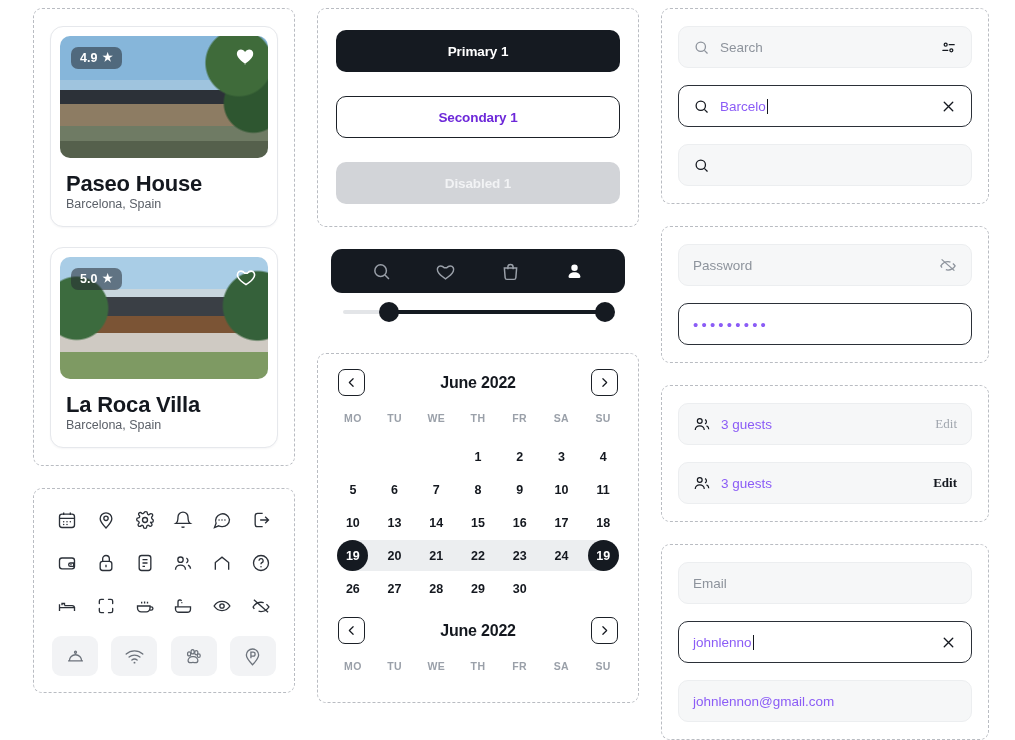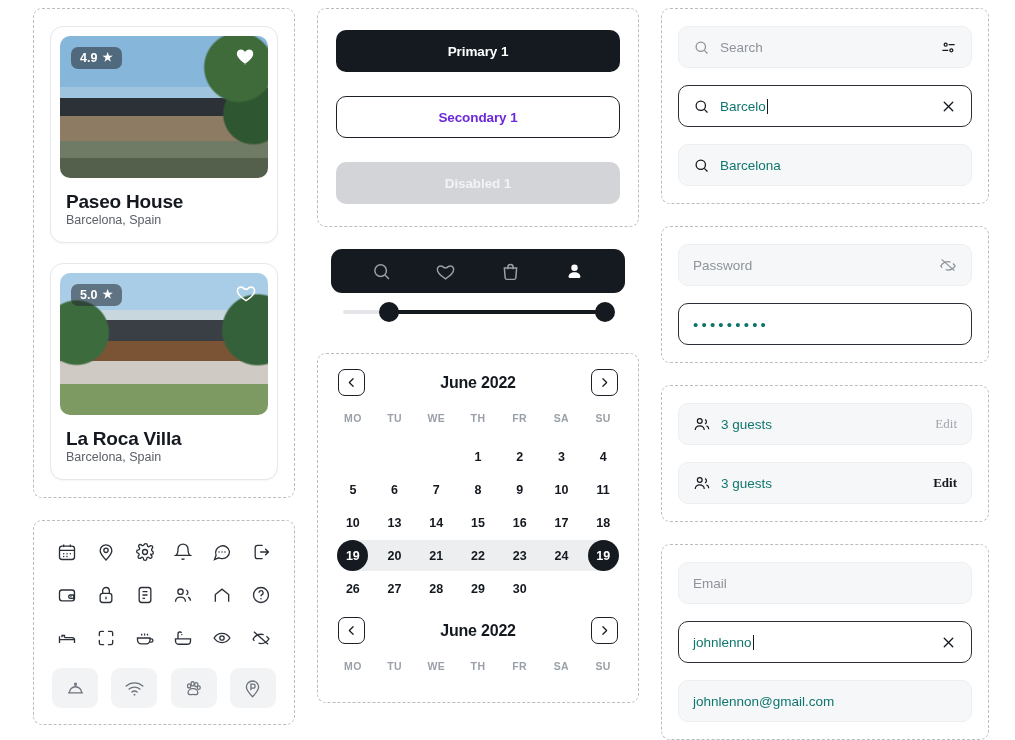--- a/index.html
+++ b/index.html
@@ -25,42 +25,42 @@
 
   
   .cards-frame { display: flex; flex-direction: column; gap: 20px; padding: 17px 16px; }
   .prop-card {
     border: 1px solid #e6e8ec;
     border-radius: 13px;
     background: #fff;
     overflow: hidden;
     box-shadow: 0 1px 2px rgba(16,24,40,.04);
   }
-  .prop-media { position: relative; height: 142px; margin: 9px 9px 0 9px; border-radius: 10px; overflow: hidden; padding-left: 21px; }
+  .prop-media { position: relative; height: 122px; margin: 9px 9px 0 9px; border-radius: 10px; overflow: hidden; padding-left: 21px; }
   .prop-media.m1 { background:
       radial-gradient(circle at 86% 22%, #3f6b3a 0 16%, rgba(63,107,58,0) 17%),
       radial-gradient(circle at 93% 55%, #2e5630 0 14%, rgba(46,86,48,0) 15%),
       linear-gradient(#86b6da 0 36%, #9fc4de 36% 44%, #2c3138 44% 56%, #8d7c63 56% 74%, #6f7b64 74% 86%, #55604c 86% 100%);
   }
   .prop-media.m2 { background:
       radial-gradient(circle at 8% 42%, #3c6b3e 0 15%, rgba(60,107,62,0) 16%),
       radial-gradient(circle at 95% 40%, #35613a 0 16%, rgba(53,97,58,0) 17%),
       linear-gradient(#a9cde6 0 26%, #c8d6dd 26% 33%, #3a3f45 33% 48%, #7b5435 48% 62%, #cfcac3 62% 78%, #7e9a63 78% 100%);
   }
   .badge-rating {
     position: absolute; top: 11px; left: 11px;
     display: flex; align-items: center; gap: 5px;
     background: rgba(36,42,50,.55);
     color: #fff; font-size: 12.5px; font-weight: 600;
     padding: 4px 9px; border-radius: 7px;
   }
   .badge-rating .star { font-size: 11.5px; line-height: 1; }
   .heart-btn { position: absolute; top: 9px; right: 11px; width: 22px; height: 22px; }
   .prop-body { padding: 13px 15px 15px 15px; }
-  .prop-title { font-size: 19px; font-weight: 700; letter-spacing: -.2px; }
+  .prop-title { font-size: 22px; font-weight: 700; letter-spacing: -.2px; }
   .prop-sub { font-size: 12.5px; color: #5b6068; }
 
   
   .icons-frame { padding: 18px 14px 16px 14px; }
   .icon-row { display: flex; justify-content: space-between; align-items: center; margin-bottom: 17px; padding: 0 6px; }
   .icon-cell { width: 26px; height: 26px; display: flex; align-items: center; justify-content: center; color: #2b3038; }
   .chip-row { display: flex; justify-content: space-between; padding: 0 4px; margin-top: 6px; }
   .chip {
     width: 46px; height: 40px; border-radius: 9px; background: #f2f3f5;
     display: flex; align-items: center; justify-content: center; color: #6d737c;
@@ -114,21 +114,21 @@
   
   .field {
     height: 42px; border-radius: 10px; display: flex; align-items: center;
     padding: 0 14px; gap: 10px; font-size: 13.5px;
   }
   .field.soft { background: #f6f7f8; border: 1px solid #eceef0; }
   .field.focus { background: #fff; border: 1.4px solid #2b3038; }
   .field.result { background: #f6f7f8; border: 1px solid #eceef0; }
   .f-ico { color: #14181f; display: flex; align-items: center; flex: 0 0 auto; }
   .f-ico.muted { color: #8d939c; }
-  .f-text { flex: 1; color: #0f766e; display: flex; align-items: center; }
+  .f-text { flex: 1; color: #8b5cf6; display: flex; align-items: center; }
   .f-text.ph { color: #8d939c; }
   .caret { display: inline-block; width: 1.3px; height: 15px; background: #14181f; margin-left: 1px; }
   .f-right { flex: 0 0 auto; display: flex; align-items: center; font-family: Liberation Serif, serif; }
   .dots { letter-spacing: 3.2px; font-size: 15px; }
   .edit { font-size: 13px; }
   .edit.muted { color: #a0a6ae; }
   .edit.strong { color: #14181f; font-weight: 700; }
   .stack { display: flex; flex-direction: column; gap: 17px; }
   .pad-r { padding: 17px 16px; }
 </style>
@@ -567,21 +567,20 @@
           </span>
         </div>
 
         <div class="field result">
           <span class="f-ico">
             <svg width="17" height="17" viewBox="0 0 24 24" fill="none" stroke="currentColor" stroke-width="1.8">
                 <circle cx="11" cy="11" r="6.6"></circle>
                 <path d="M16 16l4.5 4.5"></path>
               </svg>
           </span>
-          <span class="f-text">Barcelona</span>
         </div>
       </div>
     </div>
 
     <div class="frame pad-r">
       <div class="stack">
         <div class="field soft">
           <span class="f-text ph">Password</span>
           <span class="f-right">
             <svg width="18" height="18" viewBox="0 0 24 24" fill="none" stroke="#8d939c" stroke-width="1.7">

